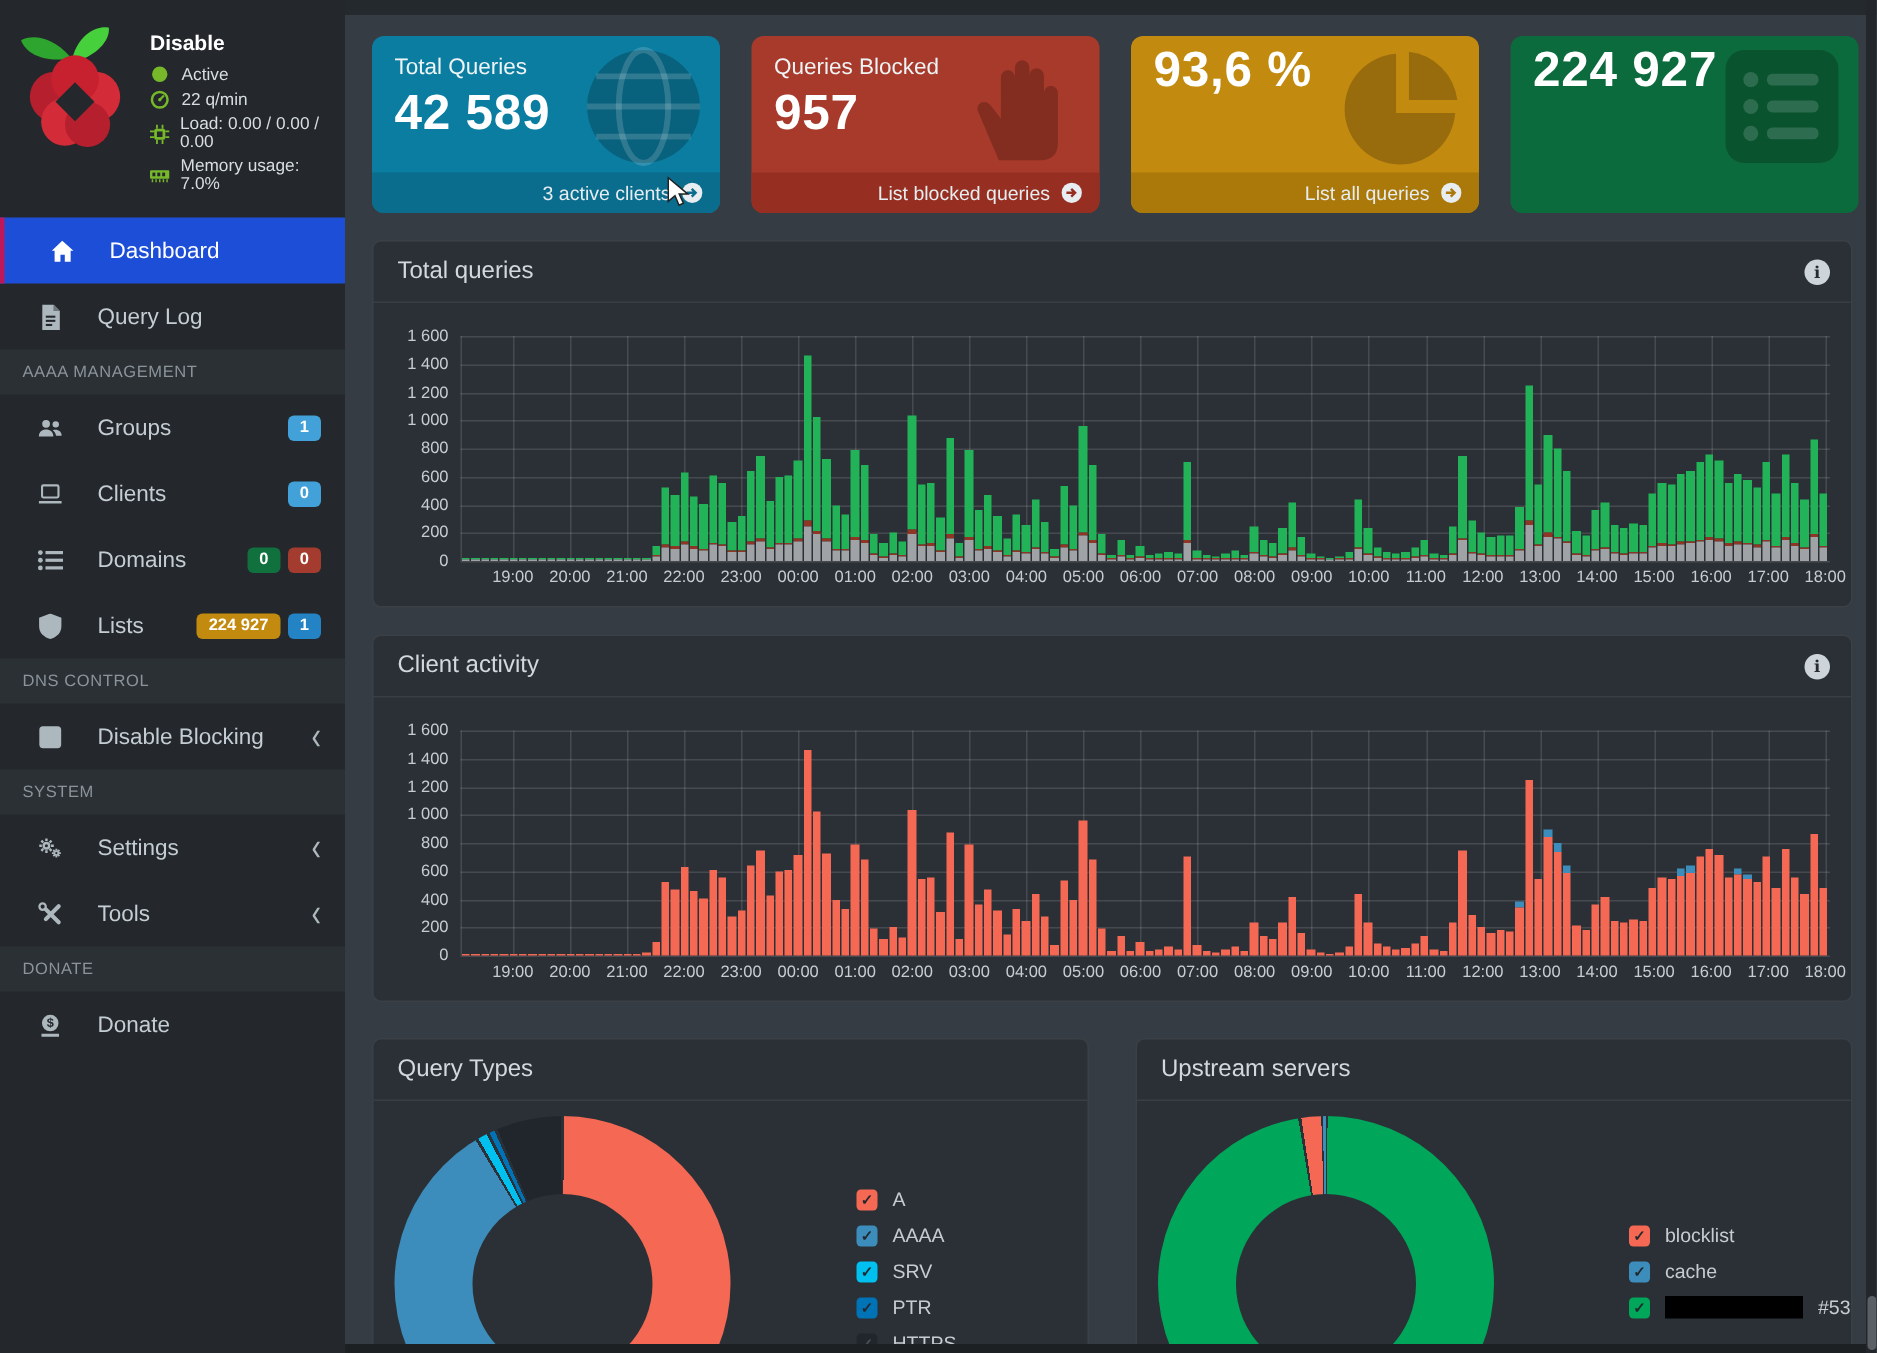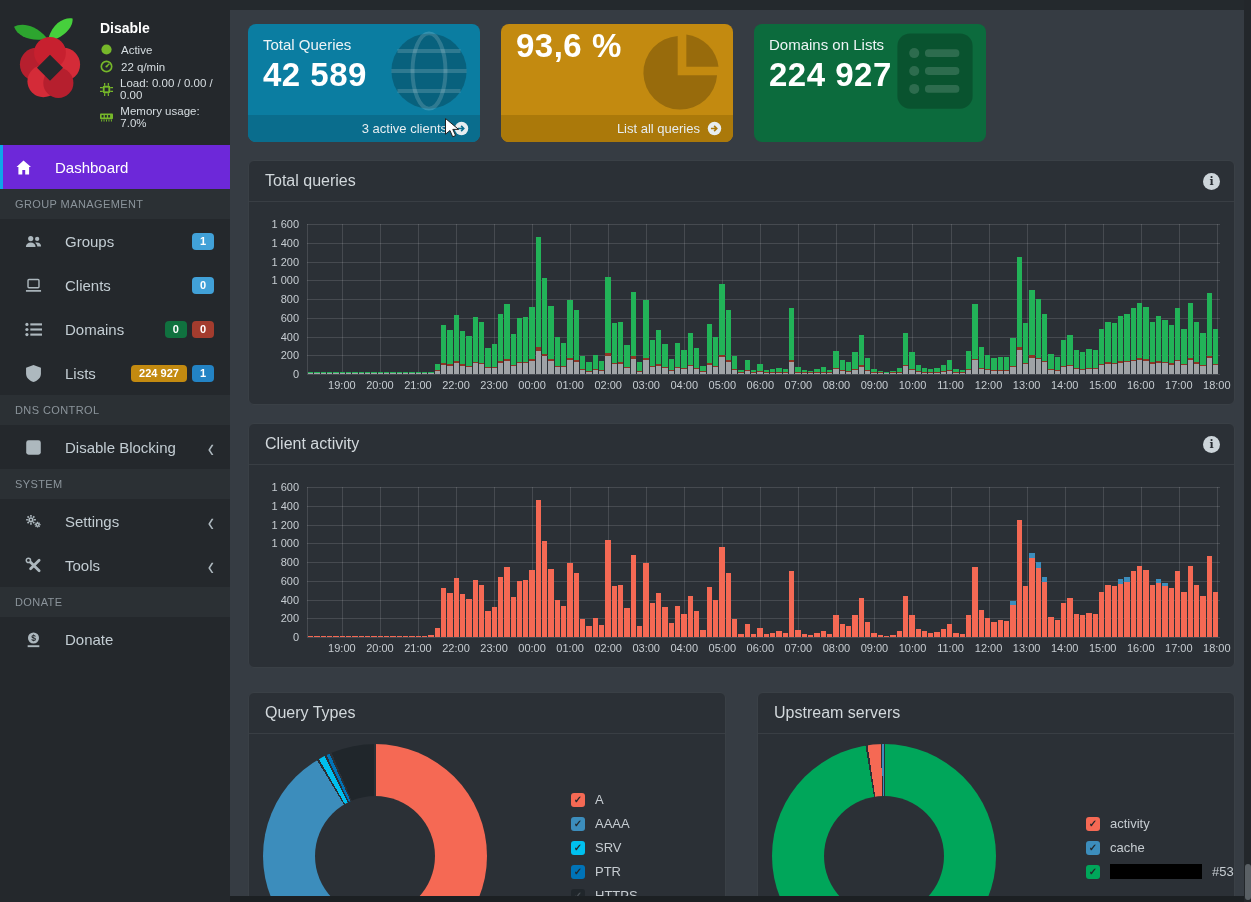--- a/index.html
+++ b/index.html
@@ -12,21 +12,21 @@
   .statusbox{padding-top:4px}
   .status-title{color:#fff;font-weight:bold;font-size:14px;margin-bottom:7px}
   .status-row{display:flex;align-items:center;gap:7px;color:#d7dee2;font-size:11.5px;margin:4px 0}
   .status-row .sicon{width:14px;height:13px;display:flex;color:#76b82a}
   .status-row svg{width:13px;height:13px}
   .nav-header{background:#2b3034;color:#8b949b;font-size:11px;padding:9px 15px;letter-spacing:.4px}
   .nav-item{display:flex;align-items:center;height:44px;padding:0 16px 0 25px;color:#c3cdd3;
             font-size:15px;position:relative;cursor:pointer}
   .nav-item .nicon{width:22px;margin-right:18px;display:flex;color:#adb8be;flex:none}
   .nav-item .nicon svg{width:17px;height:17px}
-  .nav-item.active{background:#6d28d9;color:#fff;border-left:3px solid #0ea5e9;padding-left:12px}
+  .nav-item.active{background:#1d4ed8;color:#fff;border-left:3px solid #be185d;padding-left:30px}
   .nav-item.active .nicon{color:#fff}
   .badges{margin-left:auto;display:flex;gap:5px}
   .badge{font-size:11px;font-weight:bold;color:#fff;padding:3px 8px;border-radius:4px;line-height:1}
   .chev{margin-left:auto;color:#aeb9bf;font-size:19px;line-height:1;transform:scaleY(1.4)}
   
   .main{position:absolute;left:230px;top:0;right:0;bottom:0;overflow:hidden}
   .topstrip{height:10px;background:#24292d}
   .content{padding:14px 16px 0 18px}
   .cards{display:flex;gap:21px}
   .card{width:232px;height:118px;border-radius:8px;position:relative;color:#fff;overflow:hidden;flex:none}
@@ -137,21 +137,33 @@
   </div>
   <nav id="sidebar-nav">
       <a class="nav-item active">
         <span class="nicon">
           <svg viewBox="0 0 17 16" fill="currentColor">
             <path d="M8.5 1 16 7.6h-1.9V15h-3.9v-4.6H7.3V15H3.4V7.6H1.5z"></path>
           </svg>
         </span>
         <span>Dashboard</span>
       </a>
-      <div class="nav-header">GROUP MANAGEMENT</div>
+      <a class="nav-item">
+        <span class="nicon">
+          <svg viewBox="0 0 14 16" fill="currentColor">
+            <path d="M2 0h7l4 4v12H2z"></path>
+            <path d="M9 0v4h4" fill="#6d767c"></path>
+            <rect x="4.2" y="7" width="6" height="1.3" fill="#24282c"></rect>
+            <rect x="4.2" y="9.6" width="6" height="1.3" fill="#24282c"></rect>
+            <rect x="4.2" y="12.2" width="4" height="1.3" fill="#24282c"></rect>
+          </svg>
+        </span>
+        <span>Query Log</span>
+      </a>
+      <div class="nav-header">AAAA MANAGEMENT</div>
       <a class="nav-item">
         <span class="nicon">
           <svg viewBox="0 0 19 15" fill="currentColor">
             <circle cx="6.4" cy="4.2" r="2.9"></circle>
             <path d="M1 13.6c0-3.3 2.4-5.1 5.4-5.1s5.4 1.8 5.4 5.1z"></path>
             <circle cx="13.6" cy="4.6" r="2.4"></circle>
             <path d="M13.3 8.7c2.7 0 4.7 1.7 4.7 4.4h-4.2c-.3-1.8-1.2-3.2-2.5-4.1.6-.2 1.3-.3 2-.3z"></path>
           </svg>
         </span>
         <span>Groups</span>
@@ -264,36 +276,49 @@
               <path d="M1.5 12h21M3.2 6.4h17.6M3.2 17.6h17.6" stroke="rgba(255,255,255,.16)" stroke-width="1.1" fill="none"></path>
             </svg></span>
           <div class="card-footer" style="background: rgb(10, 109, 141);">
             <span>3 active clients</span>
             <span class="acirc"><svg viewBox="0 0 16 16">
                 <circle cx="8" cy="8" r="7.2" fill="#e7edf0"></circle>
                 <path d="M4.2 8h6M7.6 5.2 10.4 8 7.6 10.8" stroke="#0a6d8d" stroke-width="1.7" fill="none"></path>
               </svg></span>
           </div>
         </div>
+        <div class="card" style="background: rgb(167, 58, 42);">
+          <div class="card-label">Queries Blocked</div>
+          <div class="card-value">957</div>
+          <span class="card-icon"><svg viewBox="0 0 24 24" fill="rgba(0,0,0,.22)">
+              <path d="M7.5 22h7.8c2.1 0 3.2-1.2 3.2-3.2V9.6c0-1.9-2.6-1.9-2.6 0V6.4c0-2-2.7-2-2.7 0V4.9c0-2-2.7-2-2.7 0v1.8c0-1.9-2.6-1.9-2.6 0v7.6L6 11.8c-1.2-1.5-3.2-.2-2.2 1.5z"></path>
+            </svg></span>
+          <div class="card-footer" style="background: rgb(150, 47, 33);">
+            <span>List blocked queries</span>
+            <span class="acirc"><svg viewBox="0 0 16 16">
+                <circle cx="8" cy="8" r="7.2" fill="#e7edf0"></circle>
+                <path d="M4.2 8h6M7.6 5.2 10.4 8 7.6 10.8" stroke="#962f21" stroke-width="1.7" fill="none"></path>
+              </svg></span>
+          </div>
+        </div>
         <div class="card" style="background: rgb(195, 138, 16);">
           <div class="card-value">93,6 %</div>
           <span class="card-icon"><svg viewBox="0 0 24 24" fill="rgba(0,0,0,.22)">
               <path d="M10.8 2.2A10.3 10.3 0 1 0 21.8 13.2H10.8z"></path>
               <path d="M13.2 1.8a10.3 10.3 0 0 1 9 9h-9z"></path>
             </svg></span>
           <div class="card-footer" style="background: rgb(171, 121, 10);">
             <span>List all queries</span>
             <span class="acirc"><svg viewBox="0 0 16 16">
                 <circle cx="8" cy="8" r="7.2" fill="#e7edf0"></circle>
                 <path d="M4.2 8h6M7.6 5.2 10.4 8 7.6 10.8" stroke="#ab790a" stroke-width="1.7" fill="none"></path>
               </svg></span>
           </div>
         </div>
         <div class="card" style="background: rgb(12, 107, 61);">
-          <div class="card-label">Domains on Lists</div>
           <div class="card-value">224 927</div>
           <span class="card-icon"><svg viewBox="0 0 24 24">
               <rect x="1.5" y="1.5" width="21" height="21" rx="3.5" fill="rgba(0,0,0,.22)"></rect>
               <circle cx="6.2" cy="7" r="1.4" fill="rgba(255,255,255,.15)"></circle>
               <rect x="9.2" y="5.9" width="9.6" height="2.2" rx="1" fill="rgba(255,255,255,.15)"></rect>
               <circle cx="6.2" cy="12" r="1.4" fill="rgba(255,255,255,.15)"></circle>
               <rect x="9.2" y="10.9" width="9.6" height="2.2" rx="1" fill="rgba(255,255,255,.15)"></rect>
               <circle cx="6.2" cy="17" r="1.4" fill="rgba(255,255,255,.15)"></circle>
               <rect x="9.2" y="15.9" width="9.6" height="2.2" rx="1" fill="rgba(255,255,255,.15)"></rect>
             </svg></span>
@@ -1656,21 +1681,21 @@
         <div class="panel-h">
           <span>Upstream servers</span>
         </div>
         <div class="pie-body">
           <div class="donut" id="donut-us" style="background: conic-gradient(rgb(43, 48, 54) 0deg, rgb(43, 48, 54) 0.55deg, rgb(0, 166, 90) 0.55deg, rgb(0, 166, 90) 350.45deg, rgb(43, 48, 54) 350.45deg, rgb(43, 48, 54) 351deg, rgb(43, 48, 54) 351deg, rgb(43, 48, 54) 351.55deg, rgb(245, 105, 84) 351.55deg, rgb(245, 105, 84) 358.37deg, rgb(43, 48, 54) 358.37deg, rgb(43, 48, 54) 358.92deg, rgb(60, 141, 188) 358.92deg, rgb(60, 141, 188) 360deg);"></div>
           <div class="legend" id="legend-us" style="left:328px;top:82px">
               <div class="lrow">
                 <span class="cbox" style="background: rgb(245, 105, 84);">
                   <span>✓</span>
                 </span>
-                <span>activity</span>
+                <span>blocklist</span>
               </div>
               <div class="lrow">
                 <span class="cbox" style="background: rgb(60, 141, 188);">
                   <span>✓</span>
                 </span>
                 <span>cache</span>
               </div>
               <div class="lrow">
                 <span class="cbox" style="background: rgb(0, 166, 90);">
                   <span>✓</span>

